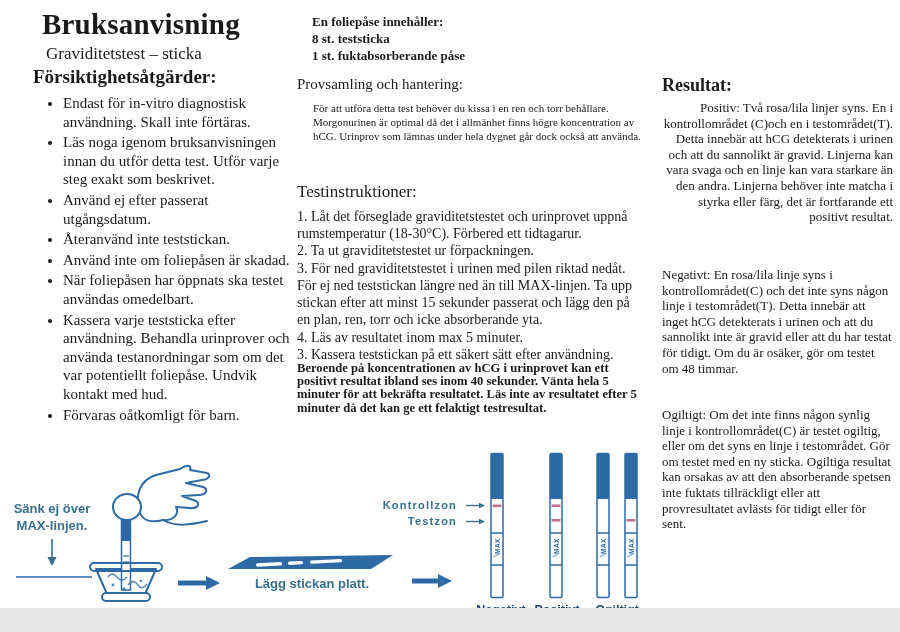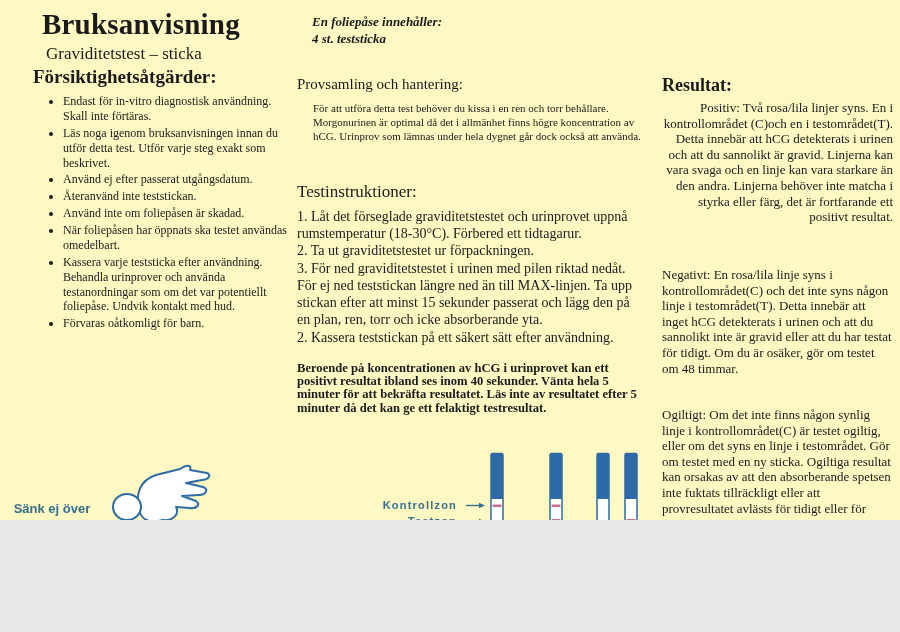--- a/index.html
+++ b/index.html
@@ -2,36 +2,36 @@
 <html lang="sv" style="--ink: #2e6ba6; --pink: #c9718b; --teal: #35708e; --brand: #4e93a3; --navy: #24486e;"><head>
 <meta charset="utf-8">
 <style>
   * { margin:0; padding:0; box-sizing:border-box; }
   :root{
     --ink:#2e6ba6; --pink:#c9718b; --teal:#35708e; --brand:#4e93a3; --navy:#24486e;
     --text:#1a1a1a;
   }
   html,body{ background:#e8e8e8; }
   #sheet{
-    position:relative; width:900px; height:520px; background:#fef9c3;
+    position:relative; width:900px; height:608px; background:#ffffff;
     font-family:"Liberation Serif", serif; color:var(--text); overflow:hidden;
     box-shadow:0 0 4px rgba(0,0,0,.2);
   }
   .abs{ position:absolute; }
 
   
   .title{ left:42px; top:8px; font-size:29px; font-weight:bold; letter-spacing:.2px; }
   .subtitle{ left:46px; top:44px; font-size:17px; }
   .prec-h{ left:33px; top:66px; font-size:19px; font-weight:bold; }
-  .prec-list{ left:38px; top:94px; width:252px; font-size:12px; line-height:1.24; }
+  .prec-list{ left:38px; top:94px; width:252px; font-size:15px; line-height:1.24; }
   .prec-list ul{ list-style:disc; padding-left:25px; }
   .prec-list li{ margin-bottom:2px; }
 
   
-  .pouch{ left:312px; top:13px; font-size:13px; font-style:italic; font-weight:600; line-height:1.32; }
+  .pouch{ left:312px; top:13px; font-size:13px; font-weight:600; line-height:1.32; }
   .samp-h{ left:297px; top:76px; font-size:15px; }
   .samp-body{ left:313px; top:102px; width:338px; font-size:11px; line-height:1.25;font-family:Liberation Serif, serif; }
   .instr-h{ left:297px; top:182px; font-size:17px; }
   .instr-steps{ left:297px; top:208px; width:341px; font-size:14px; line-height:1.23; }
   .note{ left:297px; top:362px; width:342px; font-size:12.6px; font-weight:bold; line-height:1.05; }
 
   
   .brand{ left:594px; top:20px; font-family:"Liberation Sans",sans-serif; font-size:14px;
           font-weight:600; letter-spacing:10px; color:var(--brand); white-space:nowrap; }
   .res-h{ left:662px; top:75px; font-size:18px; font-weight:bold; }
@@ -70,30 +70,32 @@
       <li>Återanvänd inte teststickan.</li>
       <li>Använd inte om foliepåsen är skadad.</li>
       <li>När foliepåsen har öppnats ska testet användas omedelbart.</li>
       <li>Kassera varje teststicka efter användning. Behandla urinprover och använda testanordningar som om det var potentiellt foliepåse. Undvik kontakt med hud.</li>
       <li>Förvaras oåtkomligt för barn.</li>
     </ul>
   </div>
 
   <div class="abs pouch">
     <div>En foliepåse innehåller:</div>
-    <div>4 st. teststicka</div>
+    <div>8 st. teststicka</div>
+    <div>1 st. fuktabsorberande påse</div>
   </div>
   <div class="abs samp-h">Provsamling och hantering:</div>
   <div class="abs samp-body">För att utföra detta test behöver du kissa i en ren och torr behållare.  Morgonurinen är optimal då det i allmänhet finns högre koncentration av hCG. Urinprov som lämnas under hela dygnet går dock också att använda.</div>
   <div class="abs instr-h">Testinstruktioner:</div>
   <div class="abs instr-steps">
     <div>1. Låt det förseglade graviditetstestet och urinprovet uppnå rumstemperatur (18-30°C). Förbered ett tidtagarur.</div>
     <div>2. Ta ut graviditetstestet ur förpackningen.</div>
     <div>3. För ned graviditetstestet i urinen med pilen riktad nedåt. För ej ned teststickan längre ned än till MAX-linjen. Ta upp stickan efter att minst 15 sekunder passerat och lägg den på en plan, ren, torr och icke absorberande yta.</div>
-    <div>2. Kassera teststickan på ett säkert sätt efter användning.</div>
+    <div>4. Läs av resultatet inom max 5 minuter.</div>
+    <div>3. Kassera teststickan på ett säkert sätt efter användning.</div>
   </div>
   <div class="abs note">Beroende på koncentrationen av hCG i urinprovet kan ett positivt resultat ibland ses inom 40 sekunder. Vänta hela 5 minuter för att bekräfta resultatet. Läs inte av resultatet efter 5 minuter då det kan ge ett felaktigt testresultat.</div>
 
   <div class="abs res-h">Resultat:</div>
   <div class="abs res-p res-pos">Positiv: Två rosa/lila linjer syns. En i kontrollområdet (C)och en i testområdet(T).  Detta innebär att hCG detekterats i urinen och att du sannolikt är gravid. Linjerna kan vara svaga och en linje kan vara starkare än den andra. Linjerna behöver inte matcha i styrka eller färg, det är fortfarande ett positivt resultat.</div>
   <div class="abs res-p res-neg">Negativt: En rosa/lila linje syns i kontrollområdet(C) och det inte syns någon linje i testområdet(T). Detta innebär att inget hCG detekterats i urinen och att du sannolikt inte är gravid eller att du har testat för tidigt. Om du är osäker, gör om testet om 48 timmar.</div>
   <div class="abs res-p res-inv">Ogiltigt: Om det inte finns någon synlig linje i kontrollområdet(C) är testet ogiltig, eller om det syns en linje i testområdet. Gör om testet med en ny sticka. Ogiltiga resultat kan orsakas av att den absorberande spetsen inte fuktats tillräckligt eller att provresultatet avlästs för tidigt eller för sent.</div>
 
   <svg class="abs diagram" viewBox="0 0 660 197" width="660" height="197">
 

